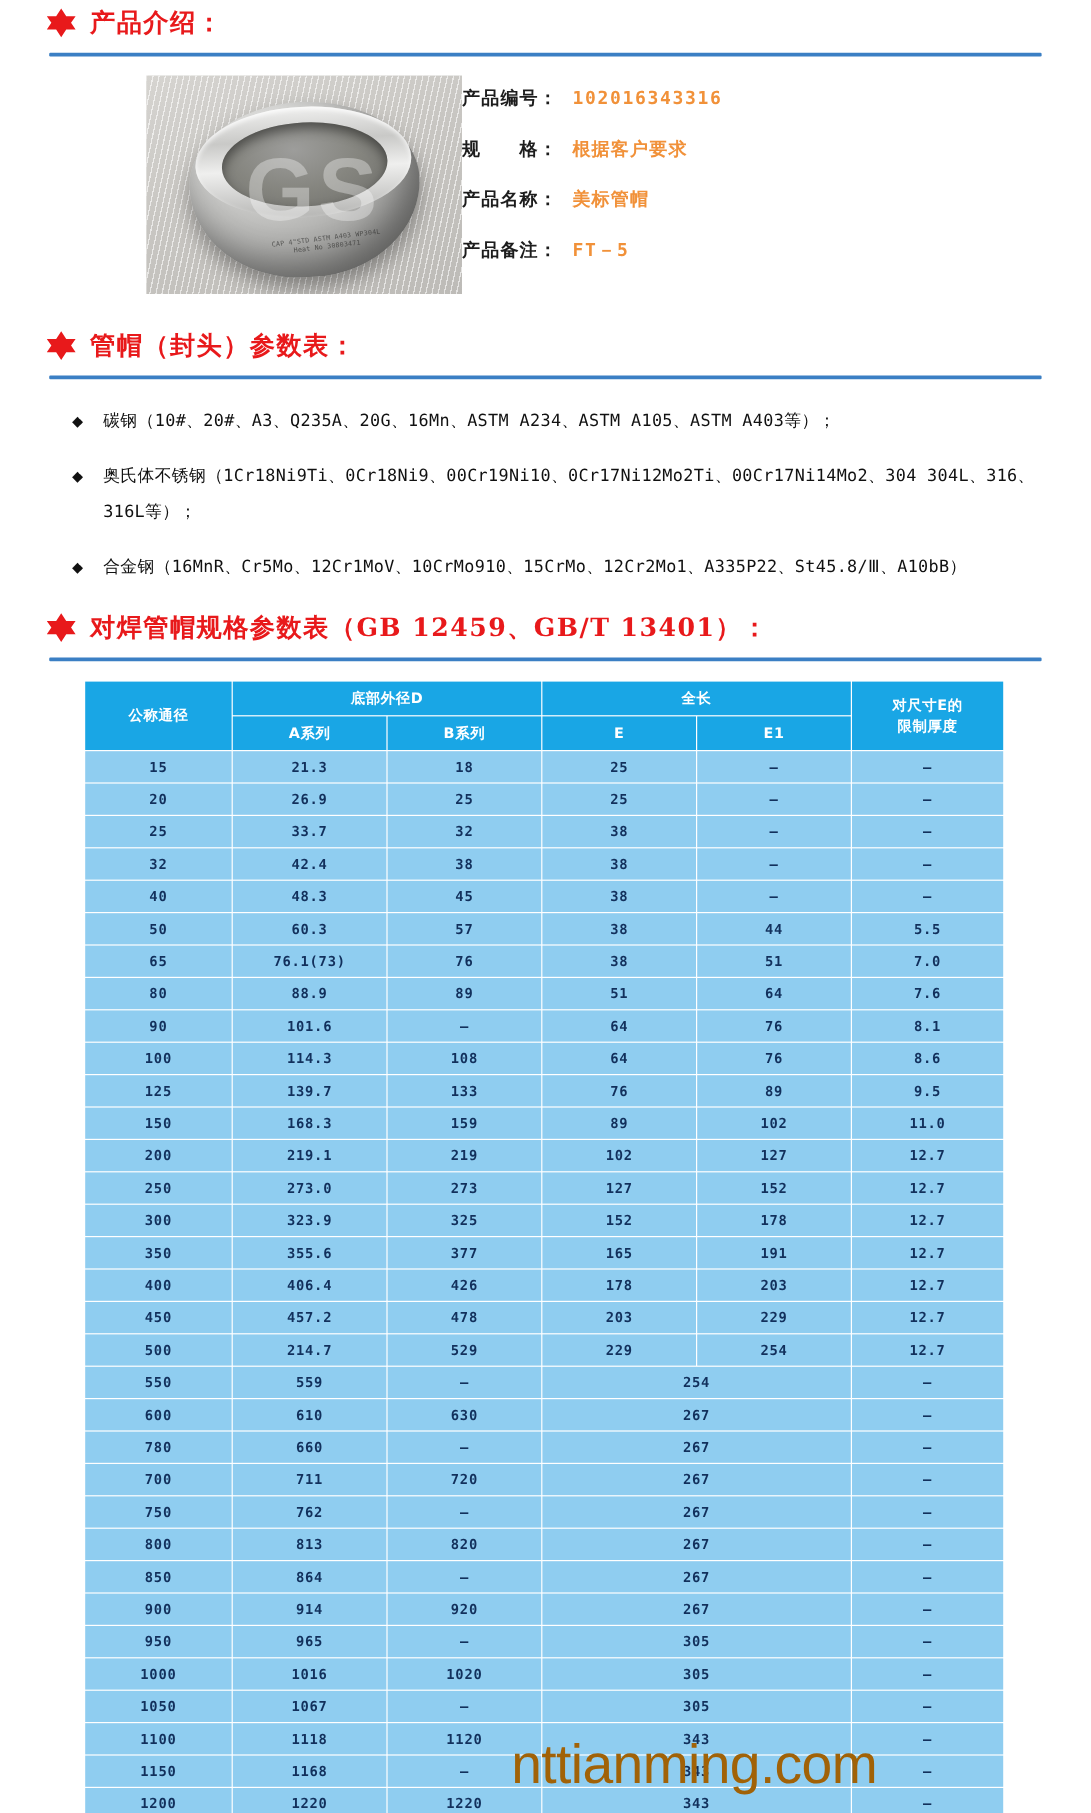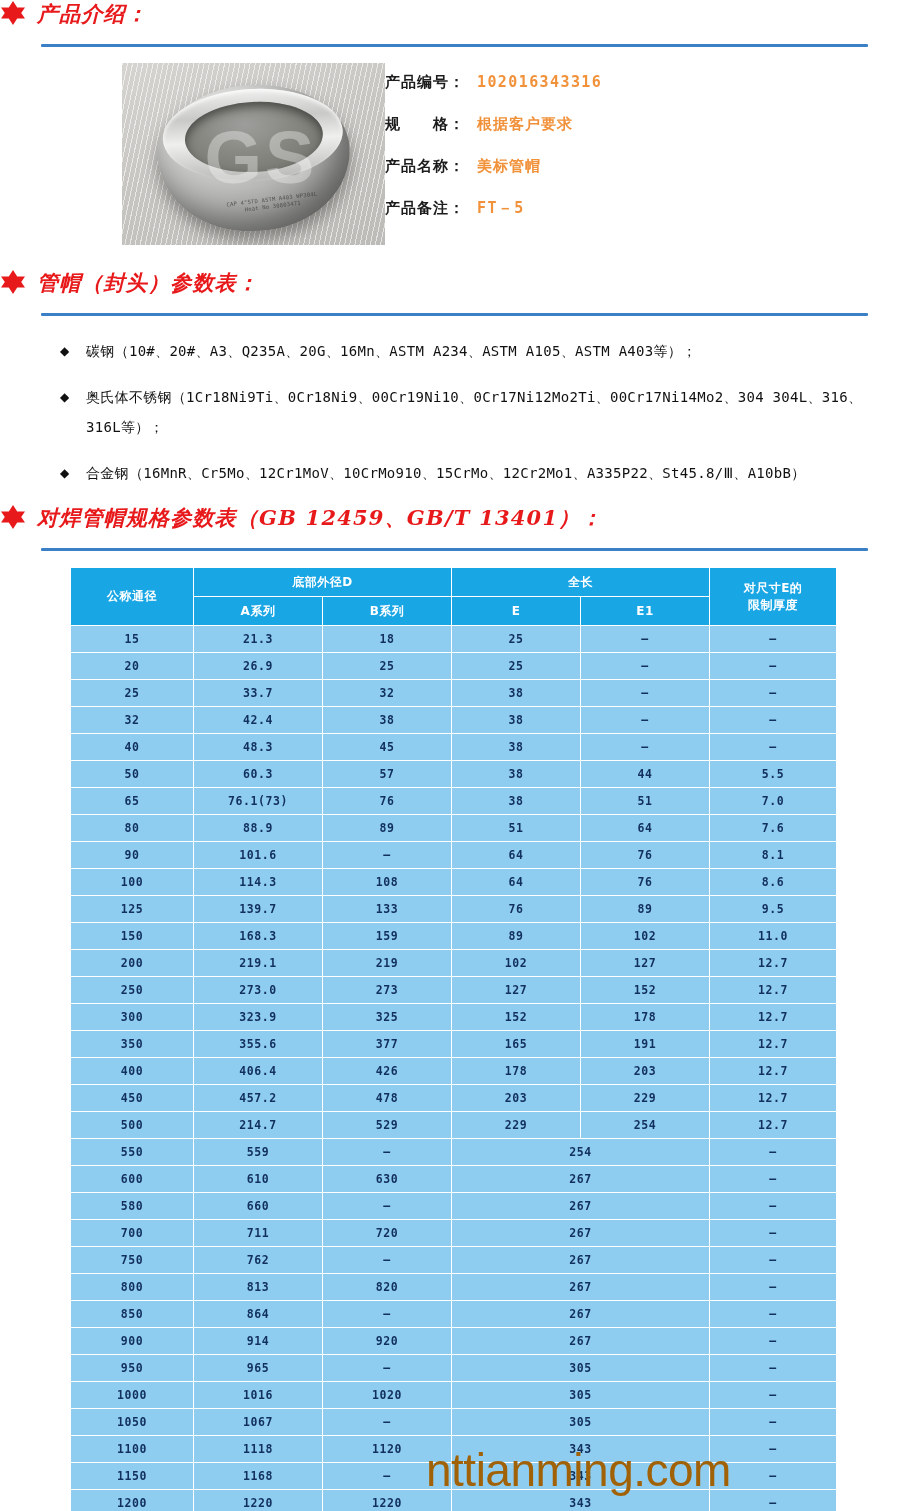--- a/index.html
+++ b/index.html
@@ -21,22 +21,23 @@
     height: 1511px;
     box-sizing: border-box;
   }
 
   
   .section {
     position: relative;
   }
   .sec-head {
     display: flex;
+    align-items: center;
+    padding-left: 38px;
     height: 38px;
-    font-style: italic;
   }
   .star {
     width: 26px;
     height: 26px;
     flex: 0 0 26px;
     margin-right: 11px;
     position: relative;
     display: block;
   }
   .star svg { display: block; }
@@ -529,21 +530,21 @@
               <td>–</td>
             </tr>
             <tr>
               <td>600</td>
               <td>610</td>
               <td>630</td>
               <td colspan="2">267</td>
               <td>–</td>
             </tr>
             <tr>
-              <td>580</td>
+              <td>780</td>
               <td>660</td>
               <td>–</td>
               <td colspan="2">267</td>
               <td>–</td>
             </tr>
             <tr>
               <td>700</td>
               <td>711</td>
               <td>720</td>
               <td colspan="2">267</td>

